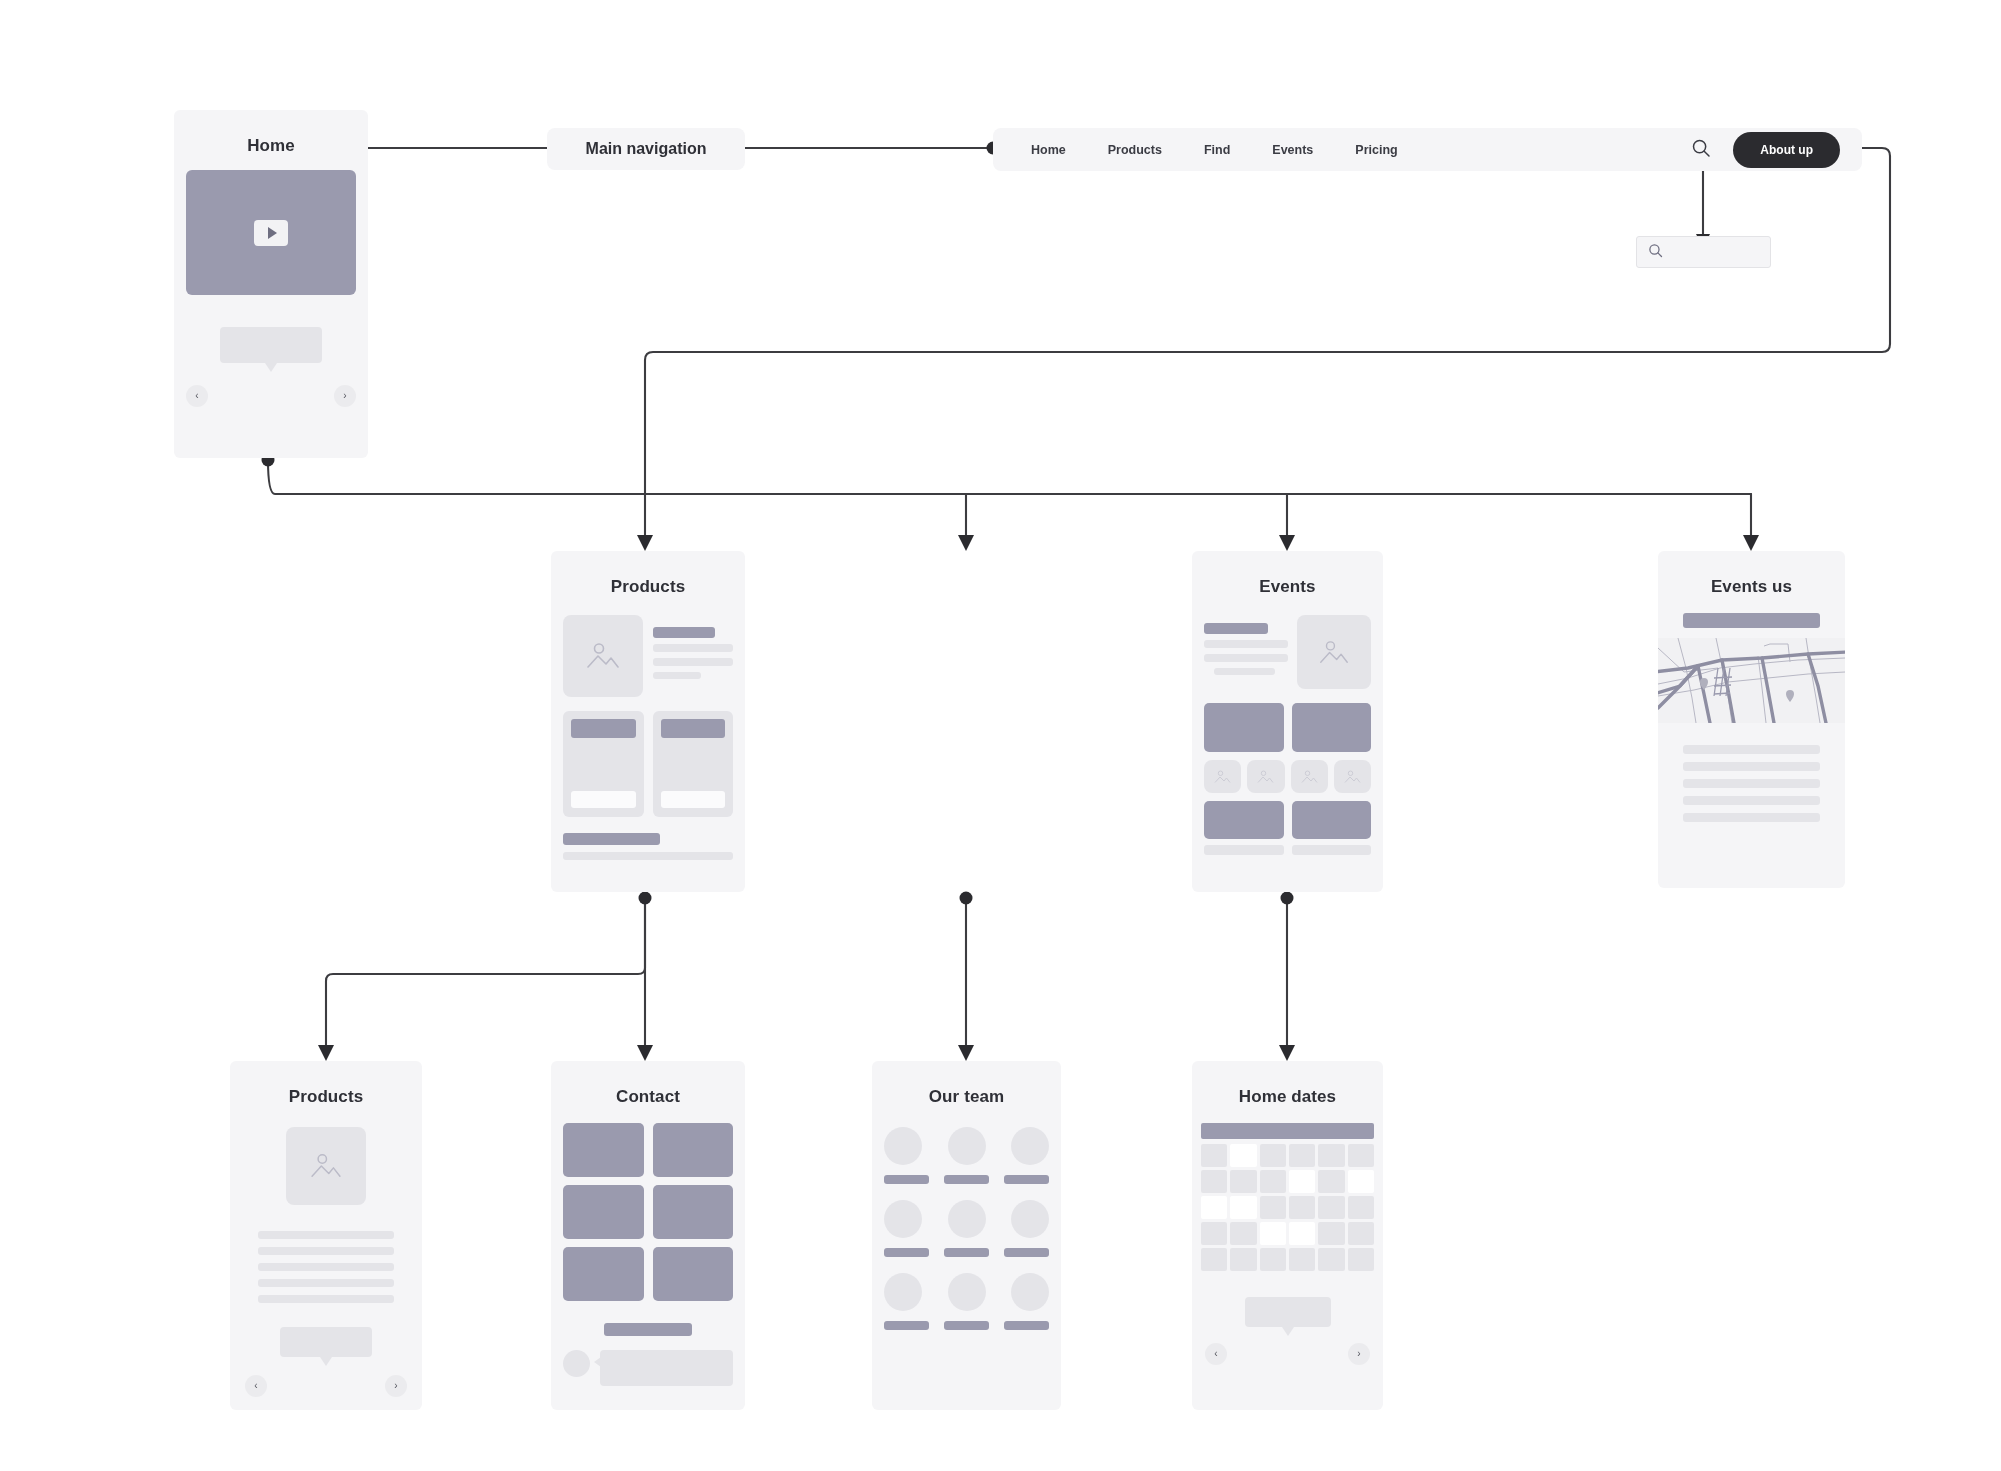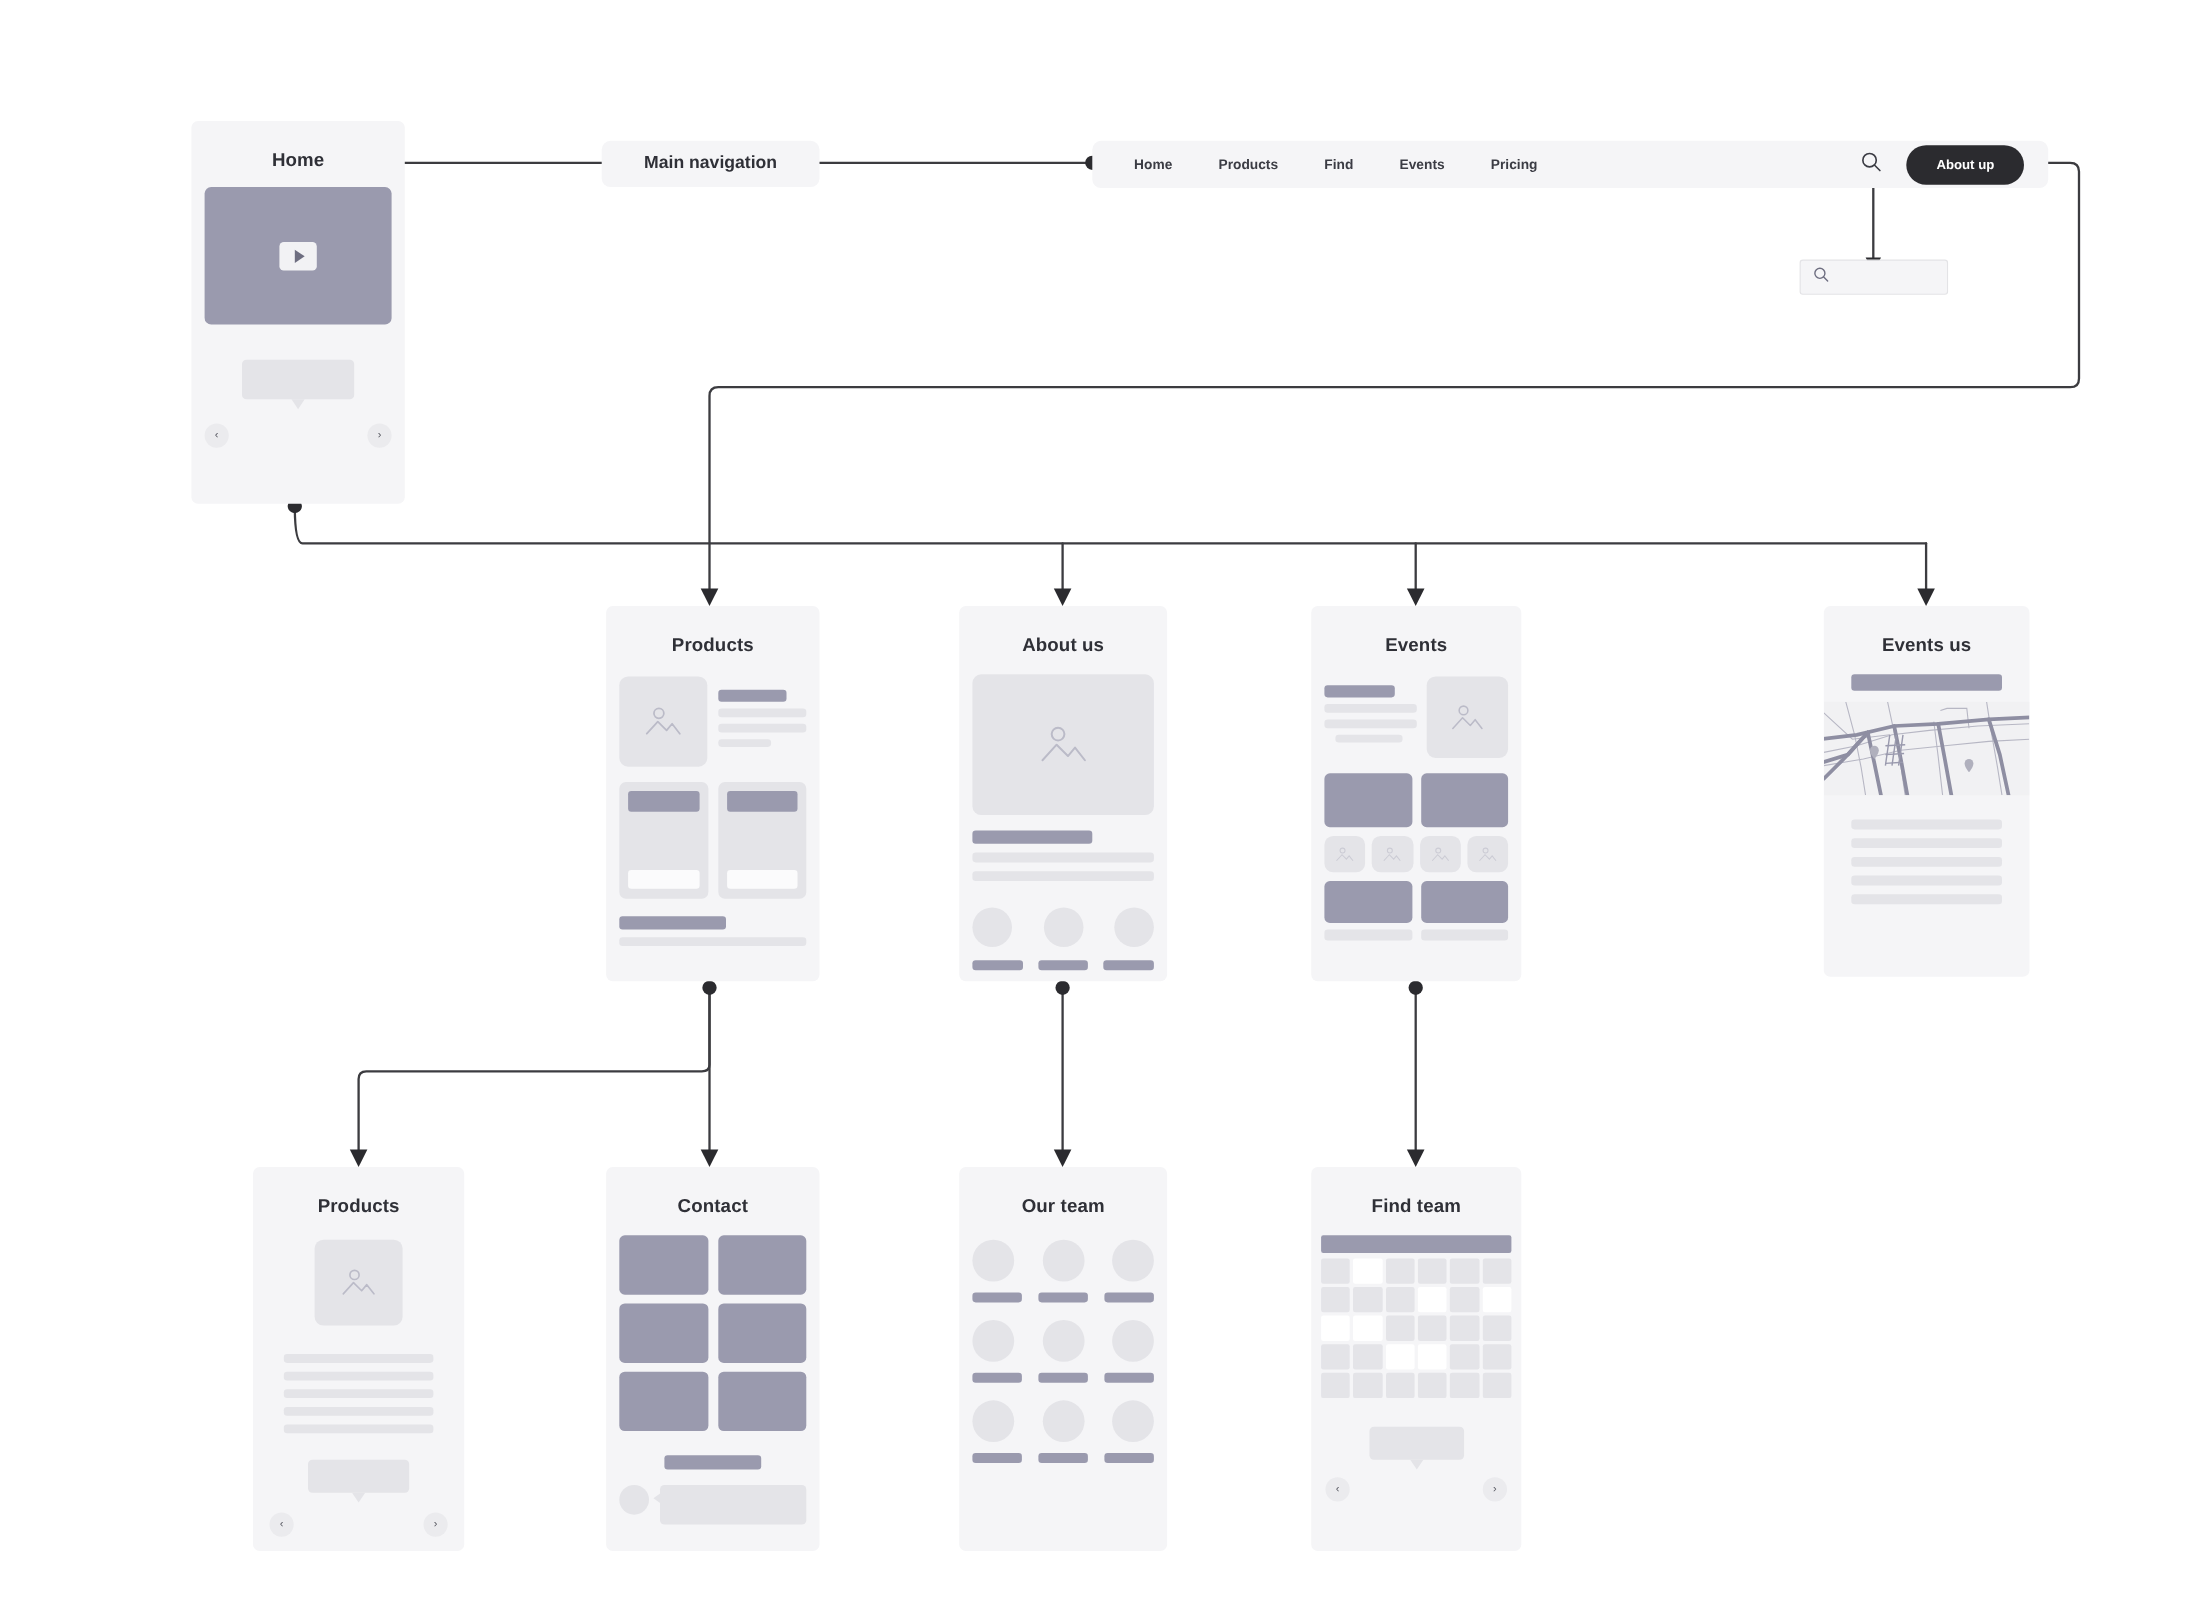--- a/index.html
+++ b/index.html
@@ -241,44 +241,20 @@
         <div class="block-lite col" style="flex:1; height:106px; padding:8px 8px 9px; justify-content:space-between;">
           <div class="bar-dark" style="height:19px;"></div>
           <div class="white-box" style="height:17px;"></div>
         </div>
       </div>
       <div class="bar-dark" style="height:12px; width:57%; margin-top:16px;"></div>
       <div class="bar" style="height:8px; width:100%; margin-top:7px;"></div>
     </div>
   </div>
 
-  <div class="card" style="left:872px; top:551px; width:189px; height:341px;">
-    <div class="card-title">About us</div>
-    <div class="body" style="padding:0 12px;">
-      <div class="img-ph" style="height:128px; margin-top:12px;">
-        <svg width="44" height="36" viewBox="0 0 34 28" fill="none" stroke="#9a9aae" stroke-width="1.4">
-          <circle cx="13" cy="6.5" r="4.5"></circle>
-            <path d="M2 25 L12 14 L20 22 L25 16 L32 25" stroke-linecap="round" stroke-linejoin="round"></path>
-        </svg>
-      </div>
-      <div class="bar-dark" style="height:12px; width:66%; margin-top:14px;"></div>
-      <div class="bar" style="height:9px; width:100%; margin-top:8px;"></div>
-      <div class="bar" style="height:9px; width:100%; margin-top:8px;"></div>
-      <div class="row" style="gap:14px; margin-top:24px; justify-content:space-between;">
-        <div class="circle" style="width:36px;height:36px;"></div>
-        <div class="circle" style="width:36px;height:36px;"></div>
-        <div class="circle" style="width:36px;height:36px;"></div>
-      </div>
-      <div class="row" style="gap:14px; margin-top:12px; justify-content:space-between;">
-        <div class="bar-dark" style="height:9px;width:46px;"></div>
-        <div class="bar-dark" style="height:9px;width:46px;"></div>
-        <div class="bar-dark" style="height:9px;width:46px;"></div>
-      </div>
-    </div>
-  </div>
 
   <div class="card" style="left:1192px; top:551px; width:191px; height:341px;">
     <div class="card-title">Events</div>
     <div class="body" style="padding:0 12px;">
       <div class="row" style="gap:9px; margin-top:14px;">
         <div class="col" style="flex:1; gap:6px; padding-top:8px;">
           <div class="bar-dark" style="height:11px; width:76%;"></div>
           <div class="bar" style="height:8px; width:100%;"></div>
           <div class="bar" style="height:8px; width:100%;"></div>
           <div class="bar" style="height:7px; width:72%; margin-left:12%;"></div>
@@ -464,21 +440,21 @@
       </div>
       <div class="row" style="gap:14px; margin-top:10px; justify-content:space-between;">
         <div class="bar-dark" style="height:9px;width:45px;"></div>
         <div class="bar-dark" style="height:9px;width:45px;"></div>
         <div class="bar-dark" style="height:9px;width:45px;"></div>
       </div>
     </div>
   </div>
 
   <div class="card" style="left:1192px; top:1061px; width:191px; height:349px;">
-    <div class="card-title">Find team</div>
+    <div class="card-title">Home dates</div>
     <div class="body" style="padding:0 9px;">
       <div class="bar-dark" style="height:16px; width:100%; margin-top:12px; border-radius:2px;"></div>
       <div id="calendar-grid" style="display:grid; grid-template-columns:repeat(6,1fr); gap:3px; margin-top:5px;">
           <div style="height: 23px; border-radius: 2px; background: rgb(228, 228, 232);"></div>
           <div style="height: 23px; border-radius: 2px; background: rgb(255, 255, 255);"></div>
           <div style="height: 23px; border-radius: 2px; background: rgb(228, 228, 232);"></div>
           <div style="height: 23px; border-radius: 2px; background: rgb(228, 228, 232);"></div>
           <div style="height: 23px; border-radius: 2px; background: rgb(228, 228, 232);"></div>
           <div style="height: 23px; border-radius: 2px; background: rgb(228, 228, 232);"></div>
           <div style="height: 23px; border-radius: 2px; background: rgb(228, 228, 232);"></div>

